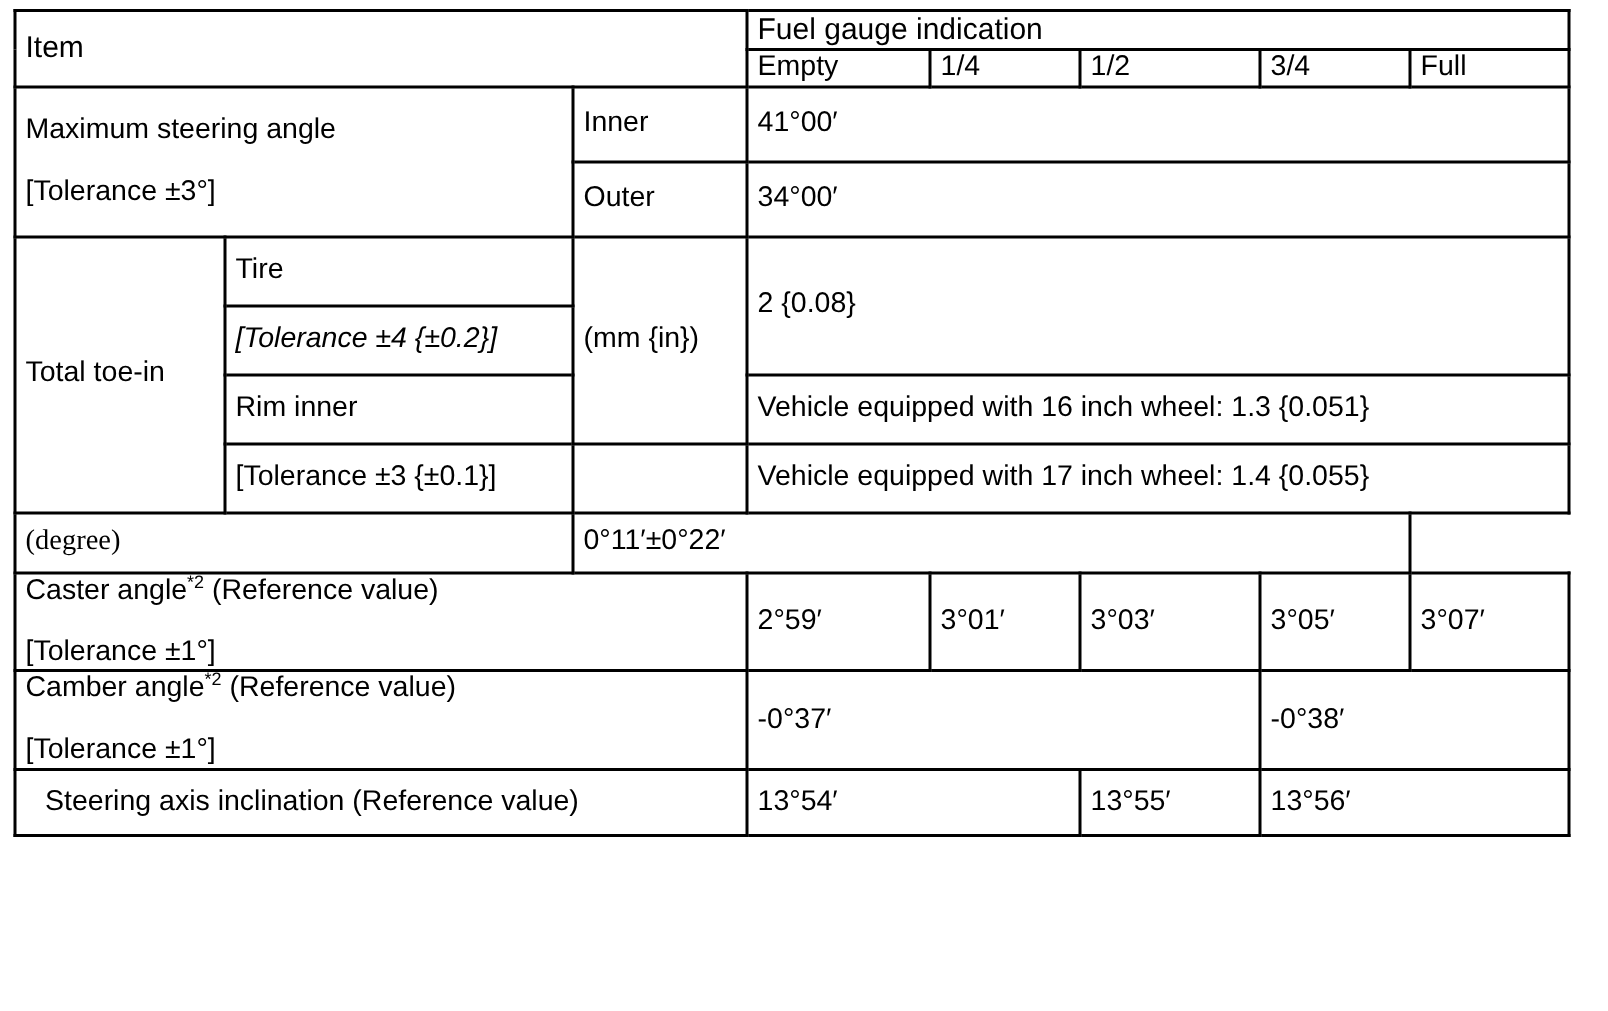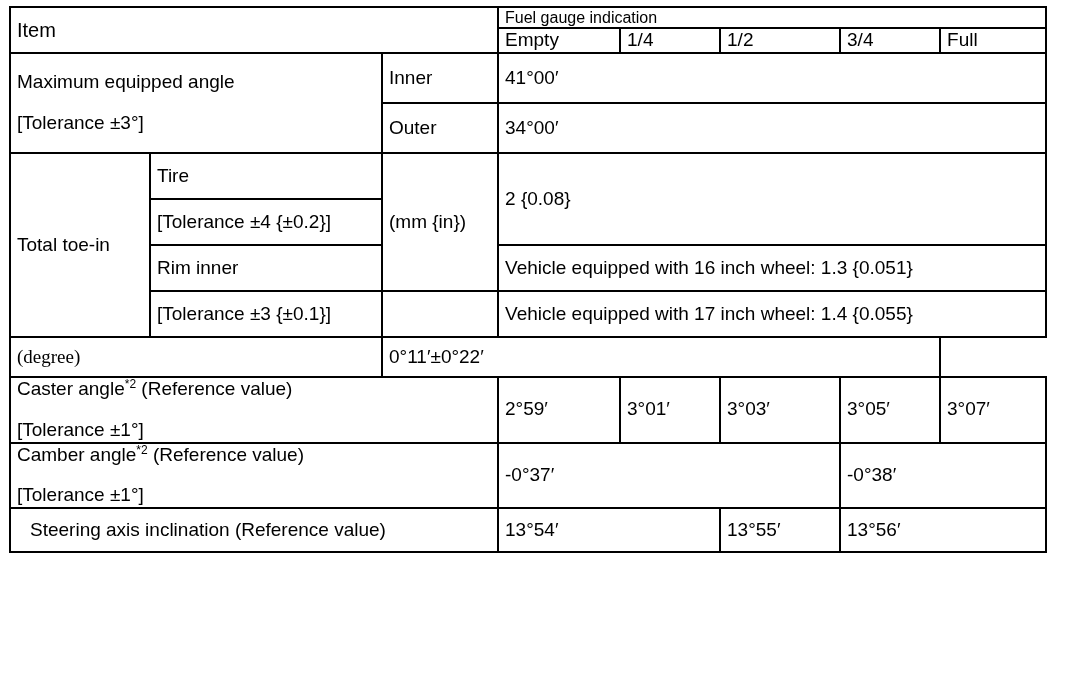--- a/index.html
+++ b/index.html
@@ -34,21 +34,21 @@
     font-weight: normal;
     text-align: left;
   }
   .hdr-item {
     font-weight: bold;
     font-size: 20px;
     text-align: center;
   }
   .hdr-fuel {
     font-weight: bold;
-    font-size: 16px;
+    font-size: 20px;
     text-align: center;
   }
   .hdr-sub {
     font-weight: bold;
     font-size: 19px;
     text-align: center;
     margin-top: 16px;
   }
   .cellpad {
     padding-top: 7px;
@@ -90,40 +90,40 @@
       <tr>
         <td class="hdr-sub cellpad">Empty</td>
         <td class="hdr-sub cellpad">1/4</td>
         <td class="hdr-sub cellpad">1/2</td>
         <td class="hdr-sub cellpad">3/4</td>
         <td class="hdr-sub cellpad">Full</td>
       </tr>
 
       <tr>
         <td colspan="2" rowspan="2" class="cellpad">
-          <div>Maximum equipped angle</div>
+          <div>Maximum steering angle</div>
           <div style="height:18px"></div>
           <div>[Tolerance ±3°]</div>
         </td>
         <td class="cellpad tall">Inner</td>
         <td colspan="5" class="cellpad">41°00′</td>
       </tr>
       <tr>
         <td class="cellpad tall">Outer</td>
         <td colspan="5" class="cellpad">34°00′</td>
       </tr>
 
       <tr>
         <td rowspan="4" class="cellpad rotlabel">Total toe-in</td>
         <td class="cellpad nb-bottom" style="height:44px;border-radius:23px;">Tire</td>
         <td rowspan="3" class="cellpad">(mm {in})</td>
         <td colspan="5" rowspan="2" class="cellpad">2 {0.08}</td>
       </tr>
       <tr>
-        <td class="cellpad nb-top" style="height:44px;">[Tolerance ±4 {±0.2}]</td>
+        <td class="cellpad nb-top" style="height:44px;font-style:italic;">[Tolerance ±4 {±0.2}]</td>
       </tr>
       <tr>
         <td class="cellpad nb-bottom" style="height:44px;">Rim inner</td>
         <td colspan="5" class="cellpad nb-bottom">Vehicle equipped with 16 inch wheel: 1.3 {0.051}</td>
       </tr>
       <tr>
         <td class="cellpad nb-top" style="height:44px;">[Tolerance ±3 {±0.1}]</td>
         <td class="cellpad nb-top"></td>
         <td colspan="5" class="cellpad nb-top">Vehicle equipped with 17 inch wheel: 1.4 {0.055}</td>
       </tr>

